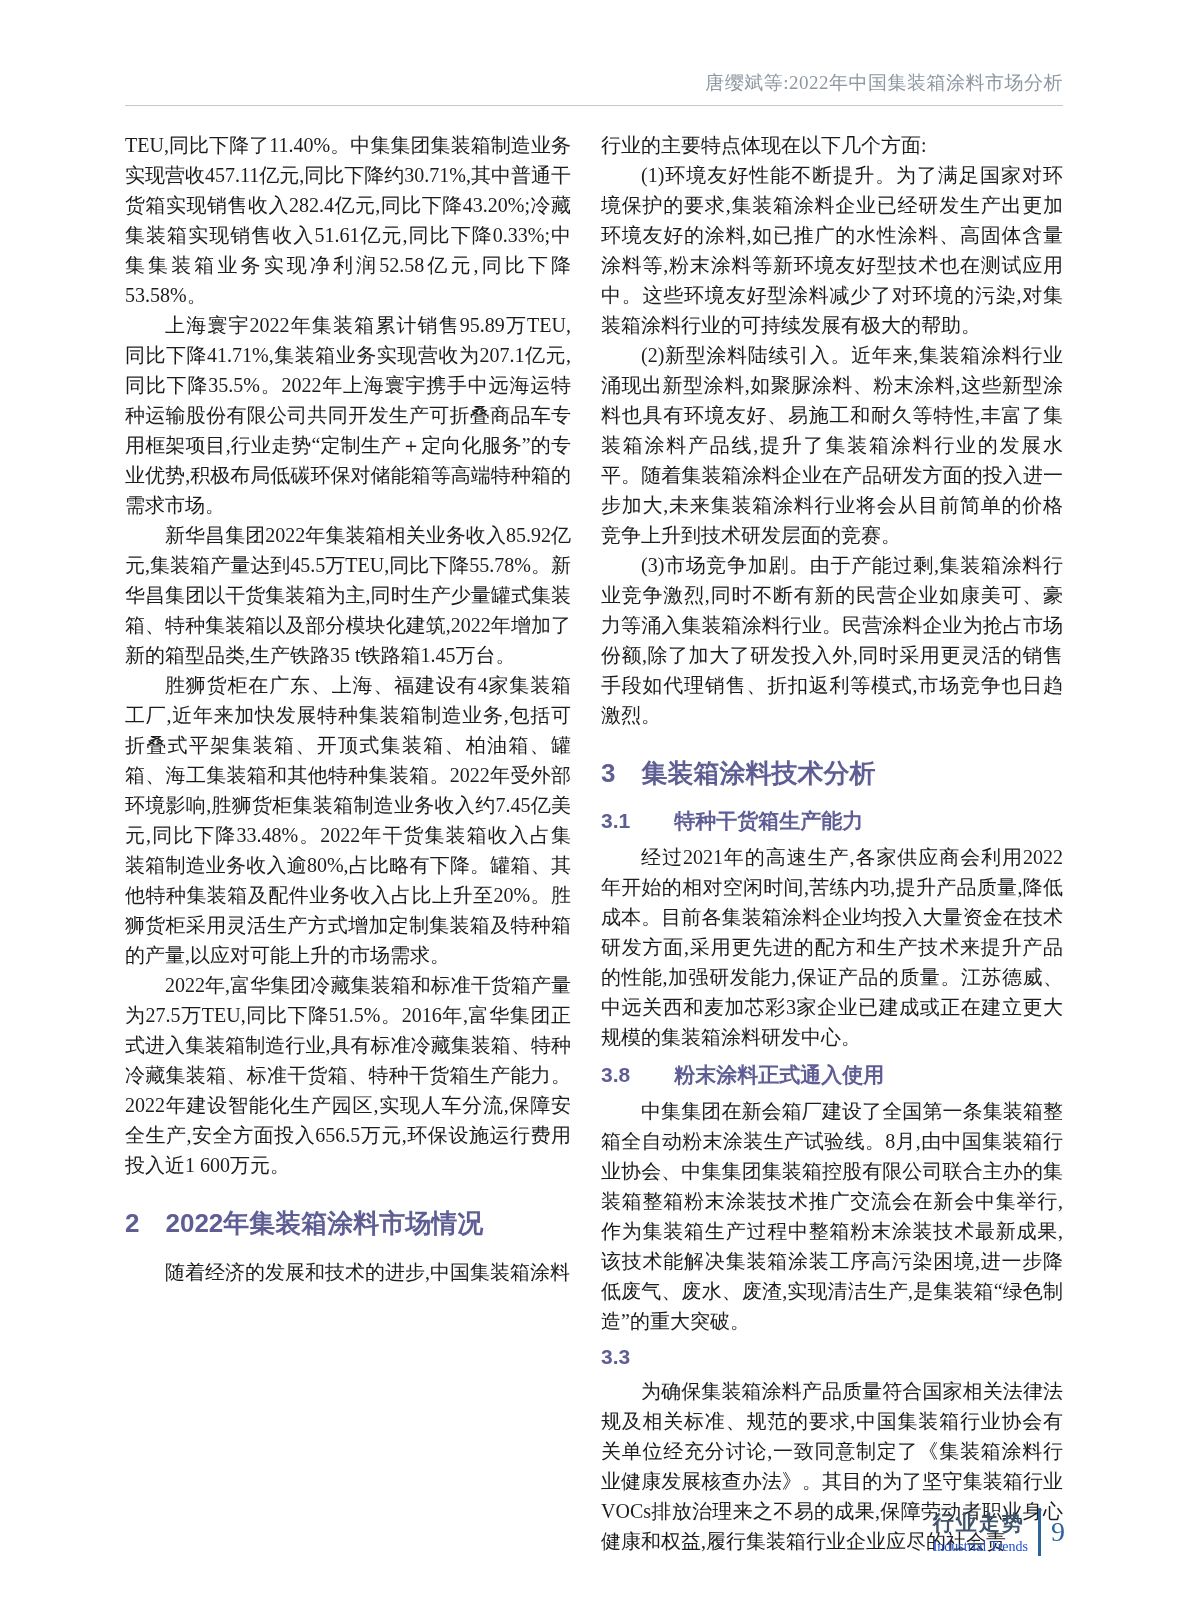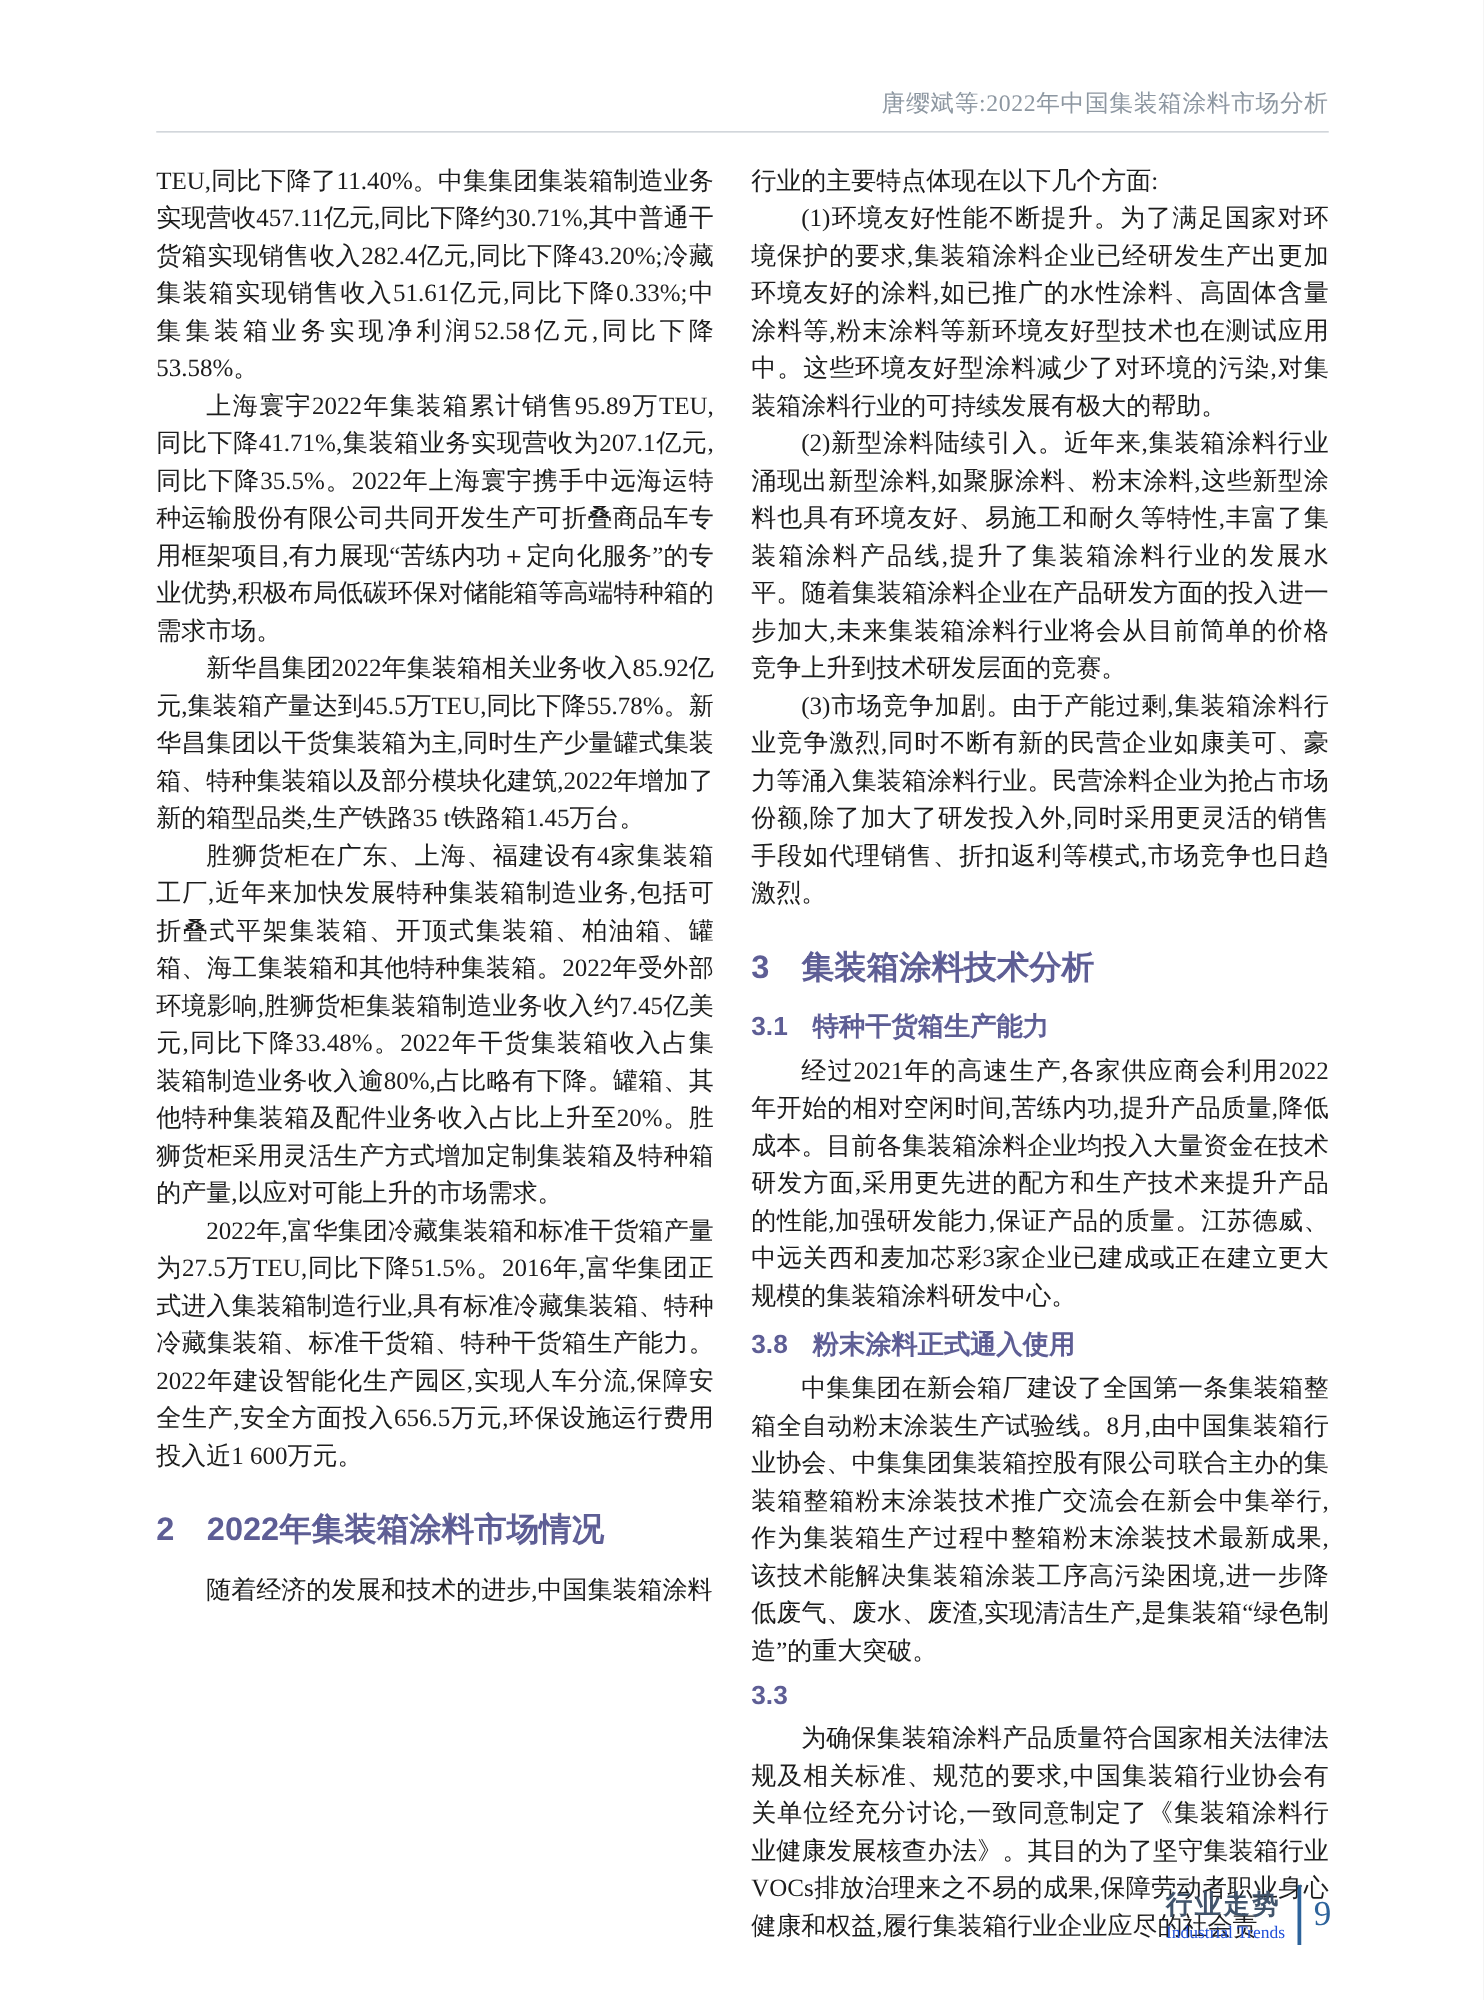--- a/index.html
+++ b/index.html
@@ -52,20 +52,21 @@
   }
   .sec-head .num{margin-right:26px;}
   .sub-head{
     display:flex;
     align-items:baseline;
     font-family:"Liberation Sans","DejaVu Sans",sans-serif;
     font-weight:bold;
     color:#5e5e95;
     font-size:21px;
     margin:9px 0 7px 0;
+    gap:24px;
   }
   .sub-head .num{margin-right:20px;}
   .footer{
     position:absolute;
     right:122px;bottom:44px;
     display:flex;
     align-items:center;
   }
   .footer-labels{
     display:flex;
@@ -99,21 +100,21 @@
 
 <div class="page">
   <div class="content">
 
     <div class="running-head">唐缨斌等:2022年中国集装箱涂料市场分析</div>
 
     <div class="columns">
 
       <div class="col col-left">
         <p class="body cont">TEU,同比下降了11.40%。中集集团集装箱制造业务实现营收457.11亿元,同比下降约30.71%,其中普通干货箱实现销售收入282.4亿元,同比下降43.20%;冷藏集装箱实现销售收入51.61亿元,同比下降0.33%;中集集装箱业务实现净利润52.58亿元,同比下降53.58%。</p>
-        <p class="body">上海寰宇2022年集装箱累计销售95.89万TEU,同比下降41.71%,集装箱业务实现营收为207.1亿元,同比下降35.5%。2022年上海寰宇携手中远海运特种运输股份有限公司共同开发生产可折叠商品车专用框架项目,有力展现“苦练内功＋定向化服务”的专业优势,积极布局低碳环保对储能箱等高端特种箱的需求市场。</p>
+        <p class="body">上海寰宇2022年集装箱累计销售95.89万TEU,同比下降41.71%,集装箱业务实现营收为207.1亿元,同比下降35.5%。2022年上海寰宇携手中远海运特种运输股份有限公司共同开发生产可折叠商品车专用框架项目,行业走势“定制生产＋定向化服务”的专业优势,积极布局低碳环保对储能箱等高端特种箱的需求市场。</p>
         <p class="body">新华昌集团2022年集装箱相关业务收入85.92亿元,集装箱产量达到45.5万TEU,同比下降55.78%。新华昌集团以干货集装箱为主,同时生产少量罐式集装箱、特种集装箱以及部分模块化建筑,2022年增加了新的箱型品类,生产铁路35 t铁路箱1.45万台。</p>
         <p class="body">胜狮货柜在广东、上海、福建设有4家集装箱工厂,近年来加快发展特种集装箱制造业务,包括可折叠式平架集装箱、开顶式集装箱、柏油箱、罐箱、海工集装箱和其他特种集装箱。2022年受外部环境影响,胜狮货柜集装箱制造业务收入约7.45亿美元,同比下降33.48%。2022年干货集装箱收入占集装箱制造业务收入逾80%,占比略有下降。罐箱、其他特种集装箱及配件业务收入占比上升至20%。胜狮货柜采用灵活生产方式增加定制集装箱及特种箱的产量,以应对可能上升的市场需求。</p>
         <p class="body">2022年,富华集团冷藏集装箱和标准干货箱产量为27.5万TEU,同比下降51.5%。2016年,富华集团正式进入集装箱制造行业,具有标准冷藏集装箱、特种冷藏集装箱、标准干货箱、特种干货箱生产能力。2022年建设智能化生产园区,实现人车分流,保障安全生产,安全方面投入656.5万元,环保设施运行费用投入近1 600万元。</p>
         <div class="sec-head">
           <span class="num">2</span>
           <span class="ttl">2022年集装箱涂料市场情况</span>
         </div>
         <p class="body">随着经济的发展和技术的进步,中国集装箱涂料</p>
       </div>
 

